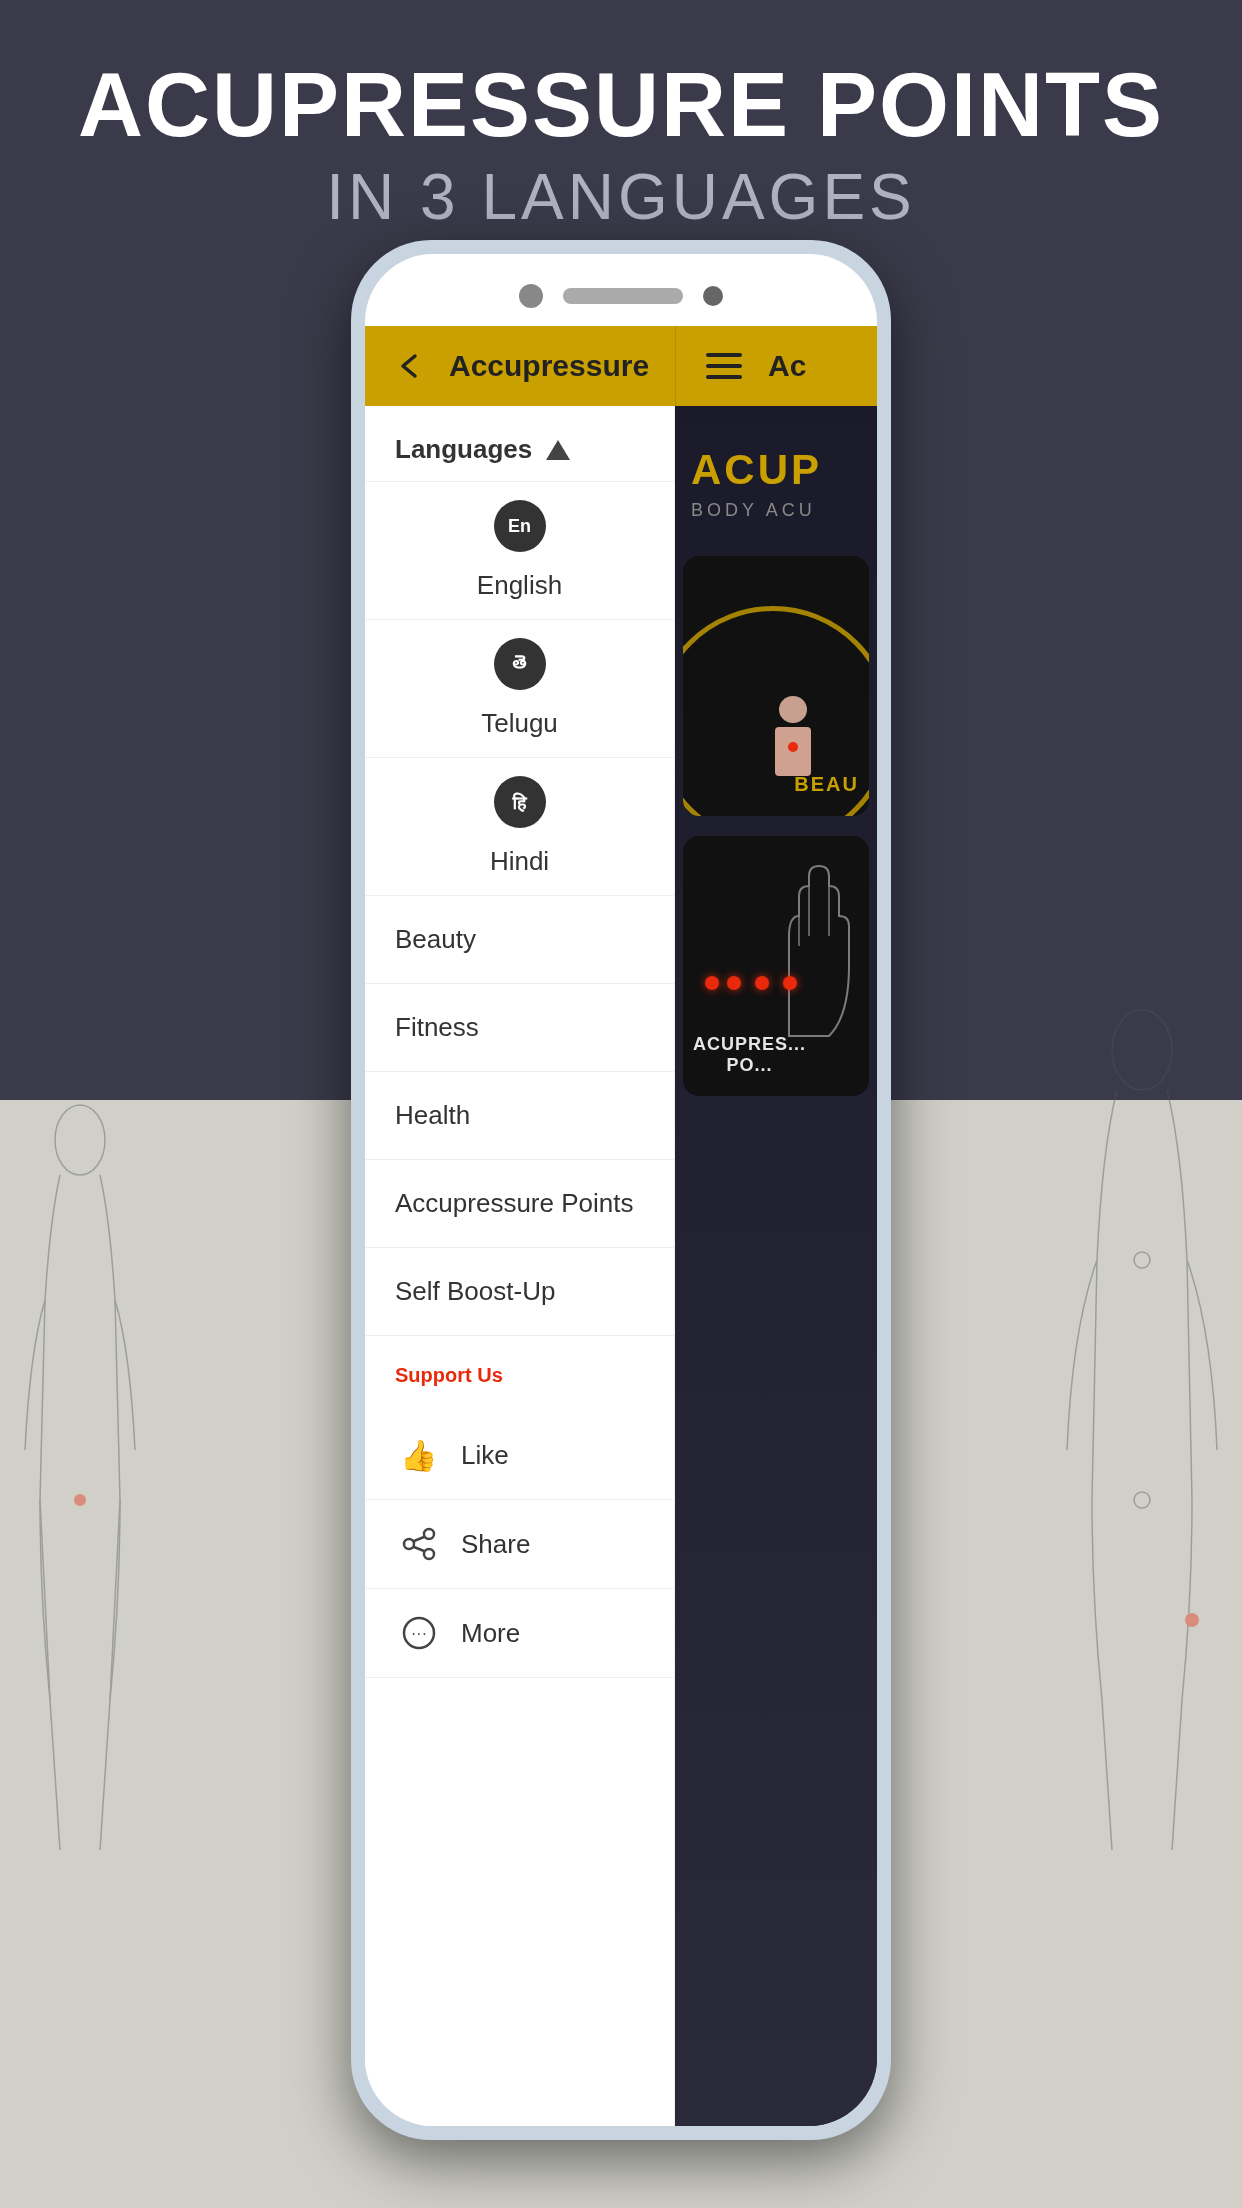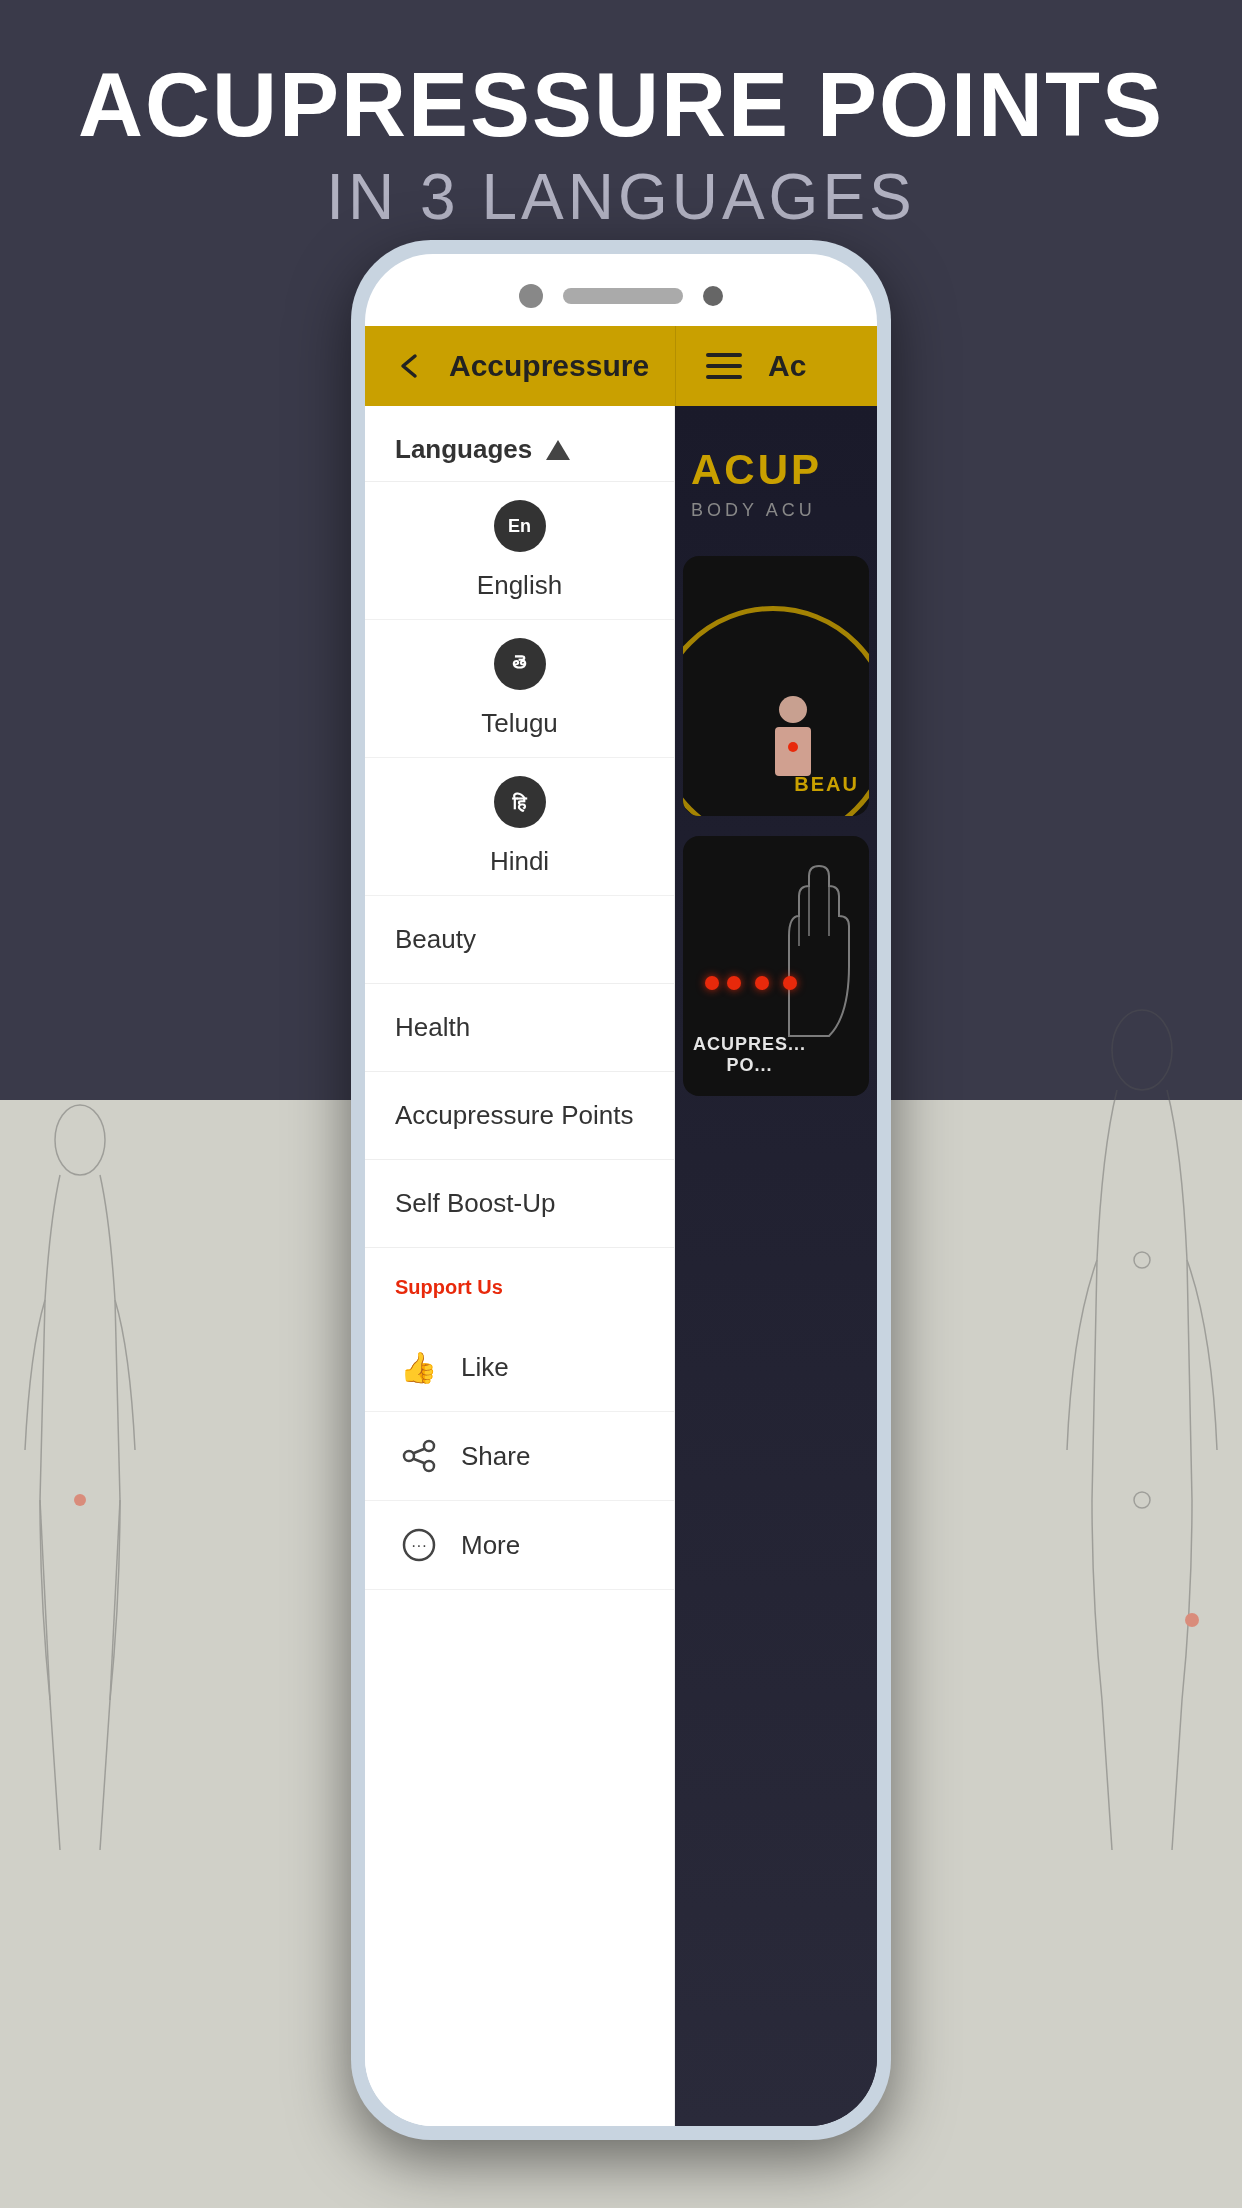--- a/index.html
+++ b/index.html
@@ -361,20 +361,21 @@
           <div class="lang-icon">తె</div>
           <span class="lang-label">Telugu</span>
         </div>
 
         <div class="lang-item">
           <div class="lang-icon">हि</div>
           <span class="lang-label">Hindi</span>
         </div>
 
         <div class="drawer-menu-item">Beauty</div>
+        <div class="drawer-menu-item">Fitness</div>
         <div class="drawer-menu-item">Health</div>
         <div class="drawer-menu-item">Accupressure Points</div>
         <div class="drawer-menu-item">Self Boost-Up</div>
 
         <div class="drawer-support-section">
           <div class="drawer-support-title">Support Us</div>
         </div>
 
         <div class="support-item">
           <div class="support-icon">👍</div>

